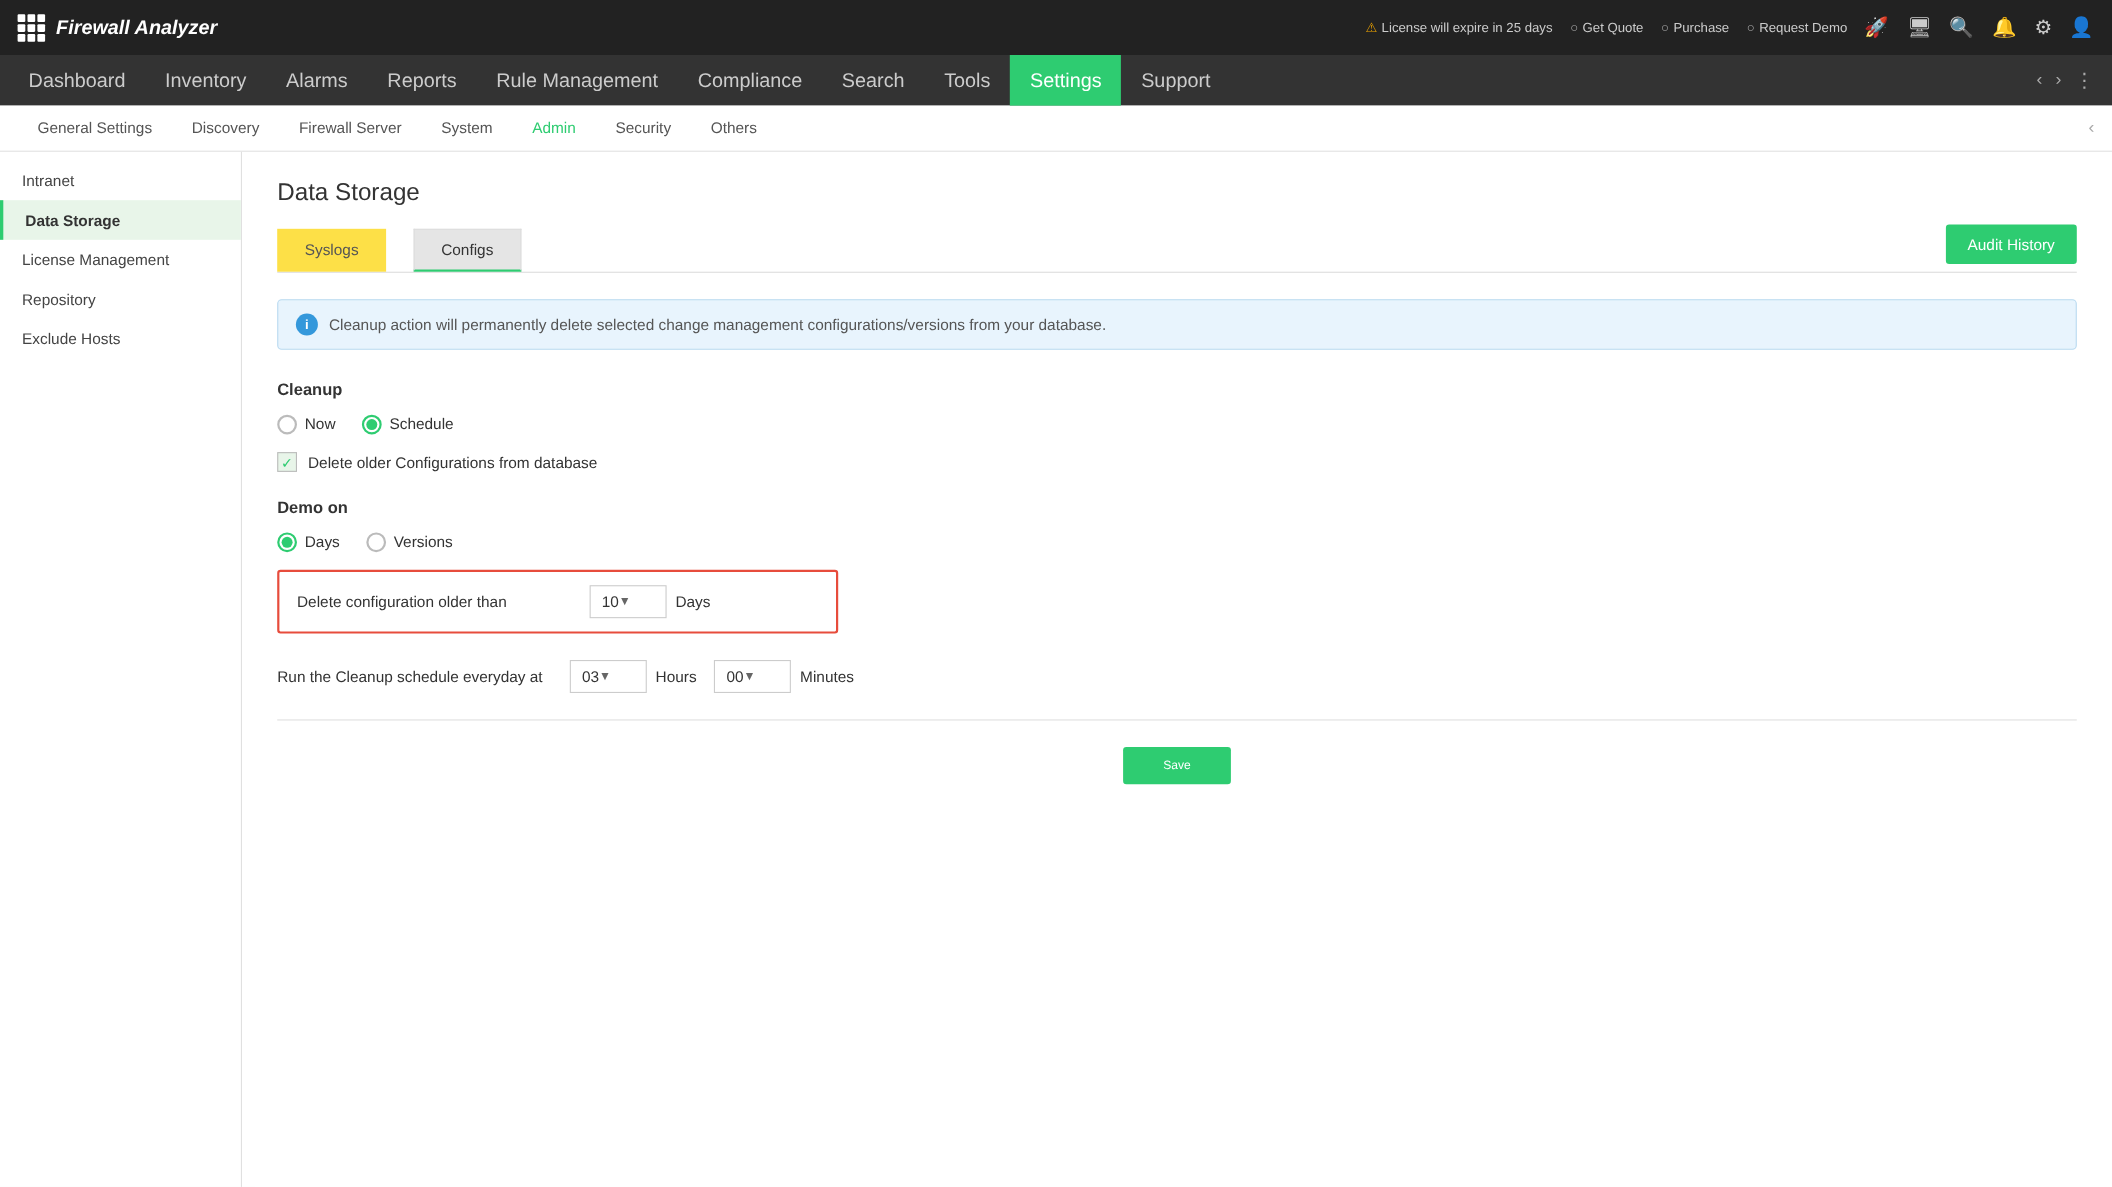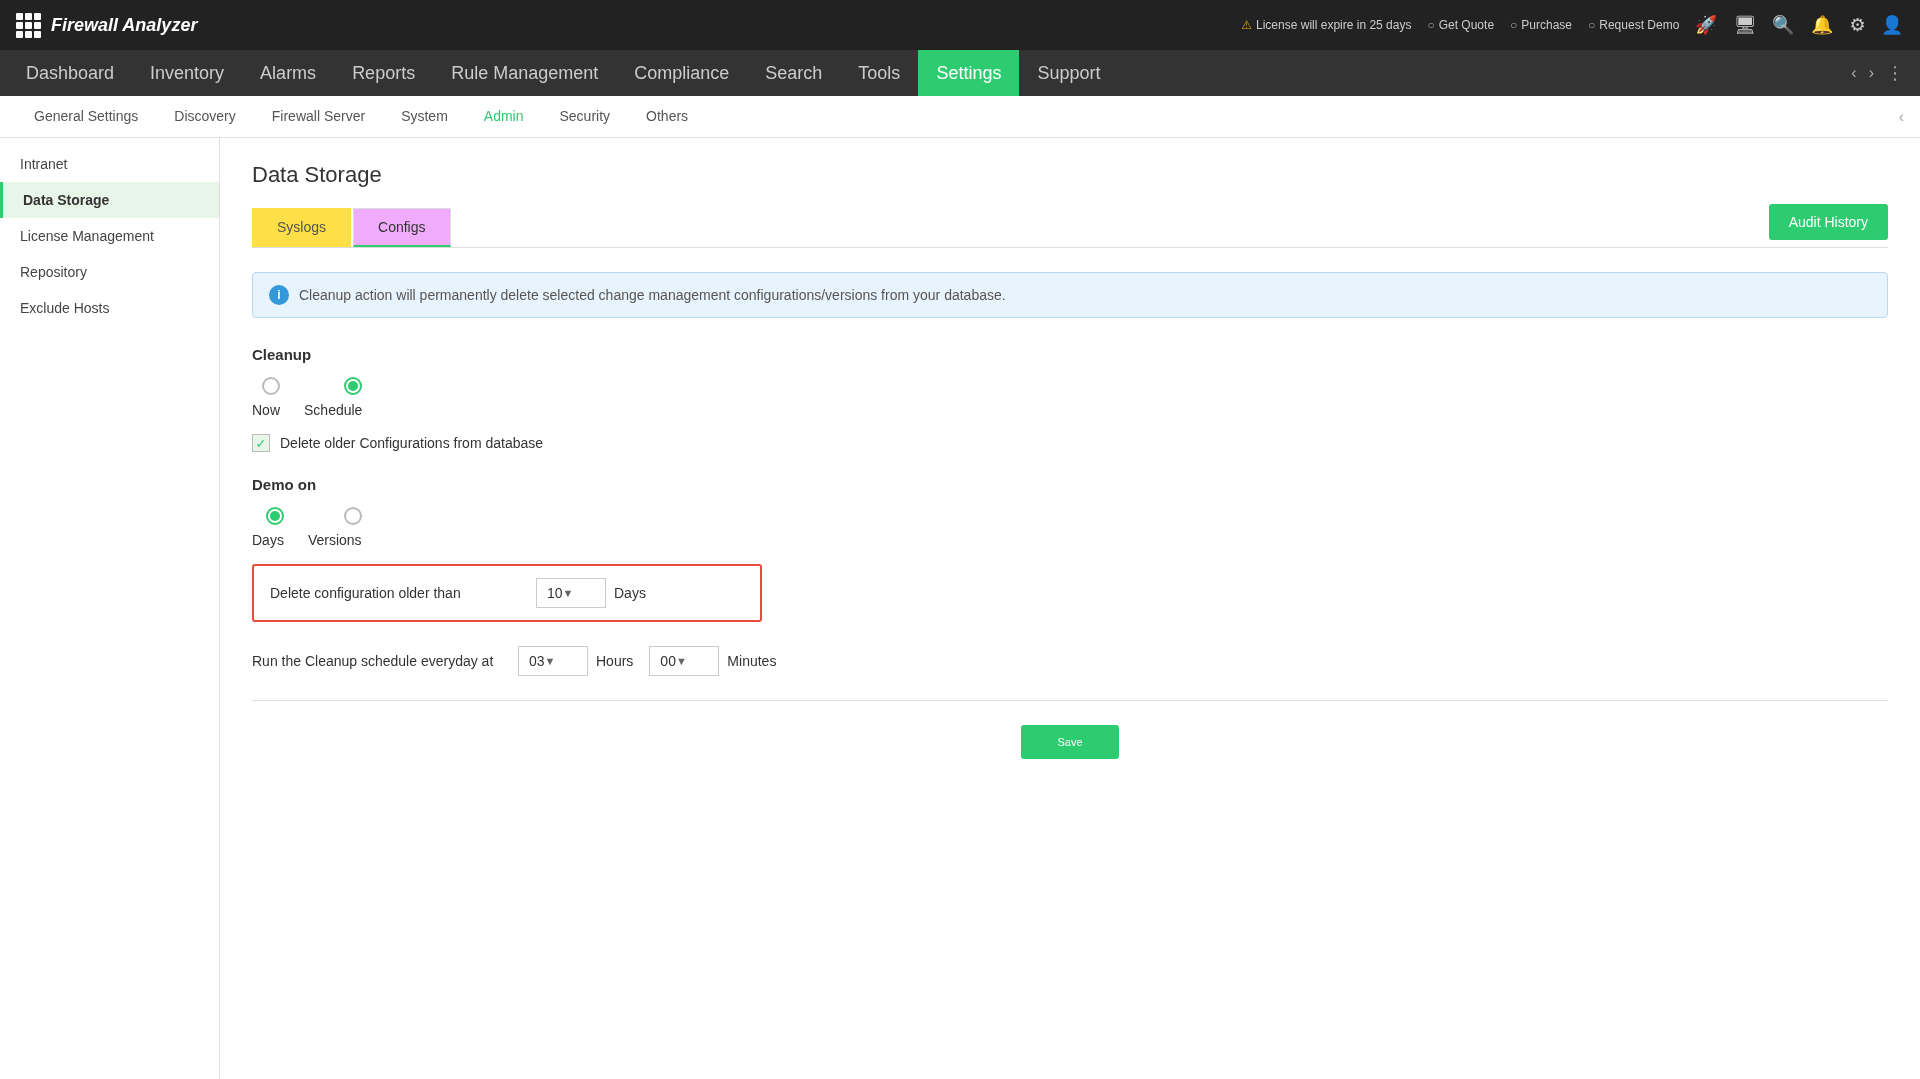--- a/index.html
+++ b/index.html
@@ -164,24 +164,25 @@
       padding: 10px 24px;
       cursor: pointer;
       font-size: 14px;
       color: #555;
       border: 1px solid transparent;
       border-bottom: none;
       background: #fde047;
       margin-right: 2px;
     }
     .tab-item.active {
-      background: #f0abfc;
+      background: #e5e5e5;
       border-color: #ddd;
       border-bottom: 2px solid #2ecc71;
       color: #333;
+      margin-left: 23px;
     }
     .audit-btn {
       position: absolute;
       right: 0;
       top: -4px;
       background: #2ecc71;
       color: #fff;
       border: none;
       padding: 10px 20px;
       font-size: 14px;
@@ -224,25 +225,24 @@
       margin-bottom: 14px;
     }
     .radio-group {
       display: flex;
       align-items: center;
       gap: 24px;
       margin-bottom: 16px;
     }
     .radio-option {
       display: flex;
-      align-items: flex-end;
+      align-items: flex-start;
       gap: 7px;
       cursor: pointer;
       font-size: 14px;
-      flex-direction: column;
     }
     .radio-circle {
       width: 18px;
       height: 18px;
       border-radius: 50%;
       border: 2px solid #bbb;
       display: flex;
       align-items: center;
       justify-content: center;
       flex-shrink: 0;

